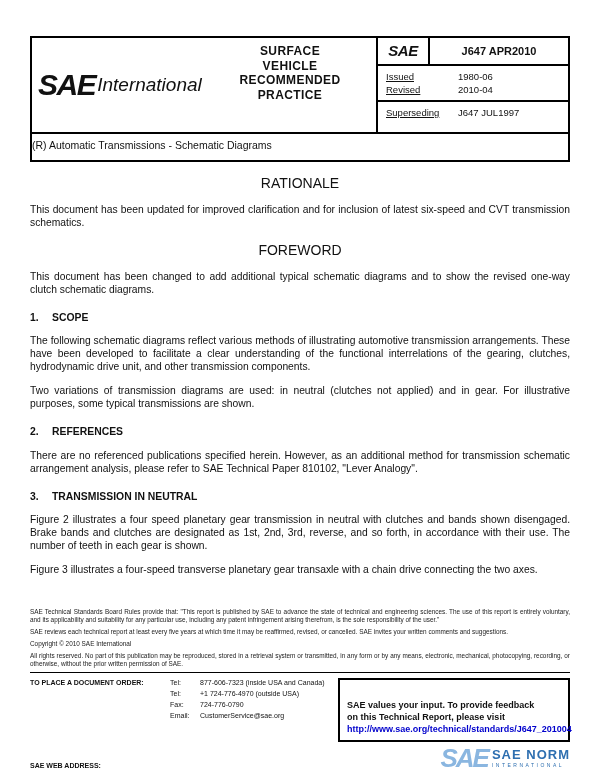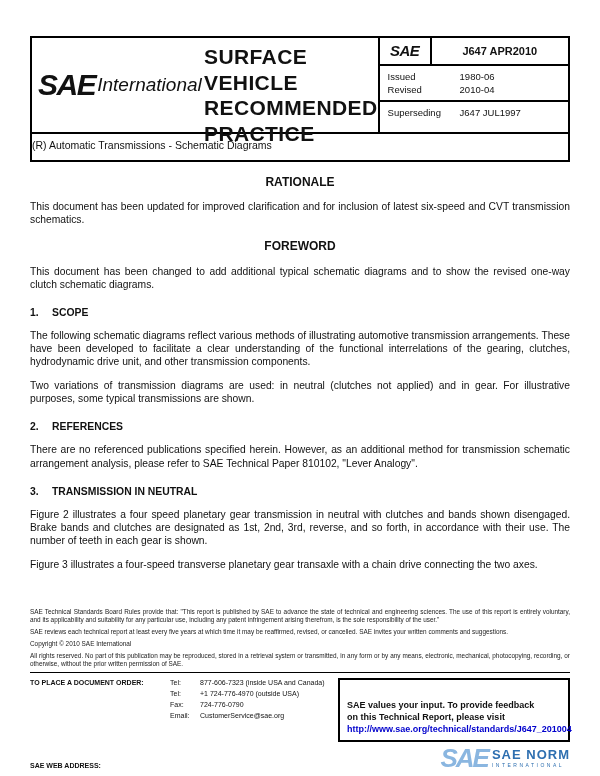--- a/index.html
+++ b/index.html
@@ -9,34 +9,34 @@
     font-family:"Liberation Sans", sans-serif; color:#111;
     padding:36px 30px 0; overflow:hidden; margin:0 auto;
   }
 
   
   .header-box { border:2px solid #000; }
   .header-top { display:flex; height:94px; }
   .brand-cell { width:160px; display:flex; align-items:center; padding-left:6px; white-space:nowrap; }
   .brand-sae { font-size:30px; font-weight:bold; font-style:italic; letter-spacing:-1.5px; }
   .brand-intl { font-size:19px; font-style:italic; margin-left:2px; }
-  .title-cell { flex:1; padding:6px 0 8px 12px; font-weight:bold; font-size:21px; line-height:1.22; letter-spacing:0.4px; }
+  .title-cell { flex:1; padding:6px 0 8px 12px; font-weight:bold; font-size:12px; line-height:1.22; letter-spacing:0.4px;text-align:center; }
   .doc-table { width:192px; border-left:2px solid #000; display:flex; flex-direction:column; }
   .dt-row1 { height:30px; display:flex; }
   .dt-logo { width:52px; border-right:2px solid #000; display:flex; align-items:center; justify-content:center; font-weight:bold; font-style:italic; font-size:15px; letter-spacing:-0.5px; }
   .dt-num { flex:1; display:flex; align-items:center; justify-content:center; font-weight:bold; font-size:11px; }
   .dt-row2 { border-top:2px solid #000; flex:1; padding:4px 8px; font-size:9.5px; line-height:1.4; }
   .dt-row3 { border-top:2px solid #000; height:36px; padding:5px 8px 0; font-size:9.5px; }
-  .dt-label { display:inline-block; width:72px; }
+  .dt-label { display:inline-block; width:72px;text-decoration:underline; }
   .subtitle-row { border-top:2px solid #000; text-align:left; font-size:10.5px; padding:5px 0 9px; }
 
   
   .doc-body { margin-top:10px; font-size:10.3px; line-height:1.27; }
   .doc-body p { text-align:justify; margin-bottom:11px; }
-  .center-head { text-align:center; font-weight:bold; font-size:12px; margin:13px 0 10px; }
+  .center-head { text-align:center; font-weight:normal; font-size:14px; margin:13px 0 10px; }
   .sec-head { font-weight:bold; font-size:10.4px; margin:15px 0 10px; }
   .sec-num { display:inline-block; min-width:22px; }
 
   
   .footer { position:absolute; left:30px; right:30px; bottom:5px; }
   .legal p { font-size:6.4px; line-height:1.32; text-align:justify; margin-bottom:3.5px; color:#222; }
   .footer-bottom { border-top:1px solid #000; margin-top:2px; padding-top:5px; display:flex; justify-content:space-between; }
   .order-col { display:flex; flex-direction:column; justify-content:space-between; font-size:7px; padding-bottom:2px; }
   .order-row { display:flex; }
   .order-label { font-weight:bold; width:140px; padding-top:1px; }

